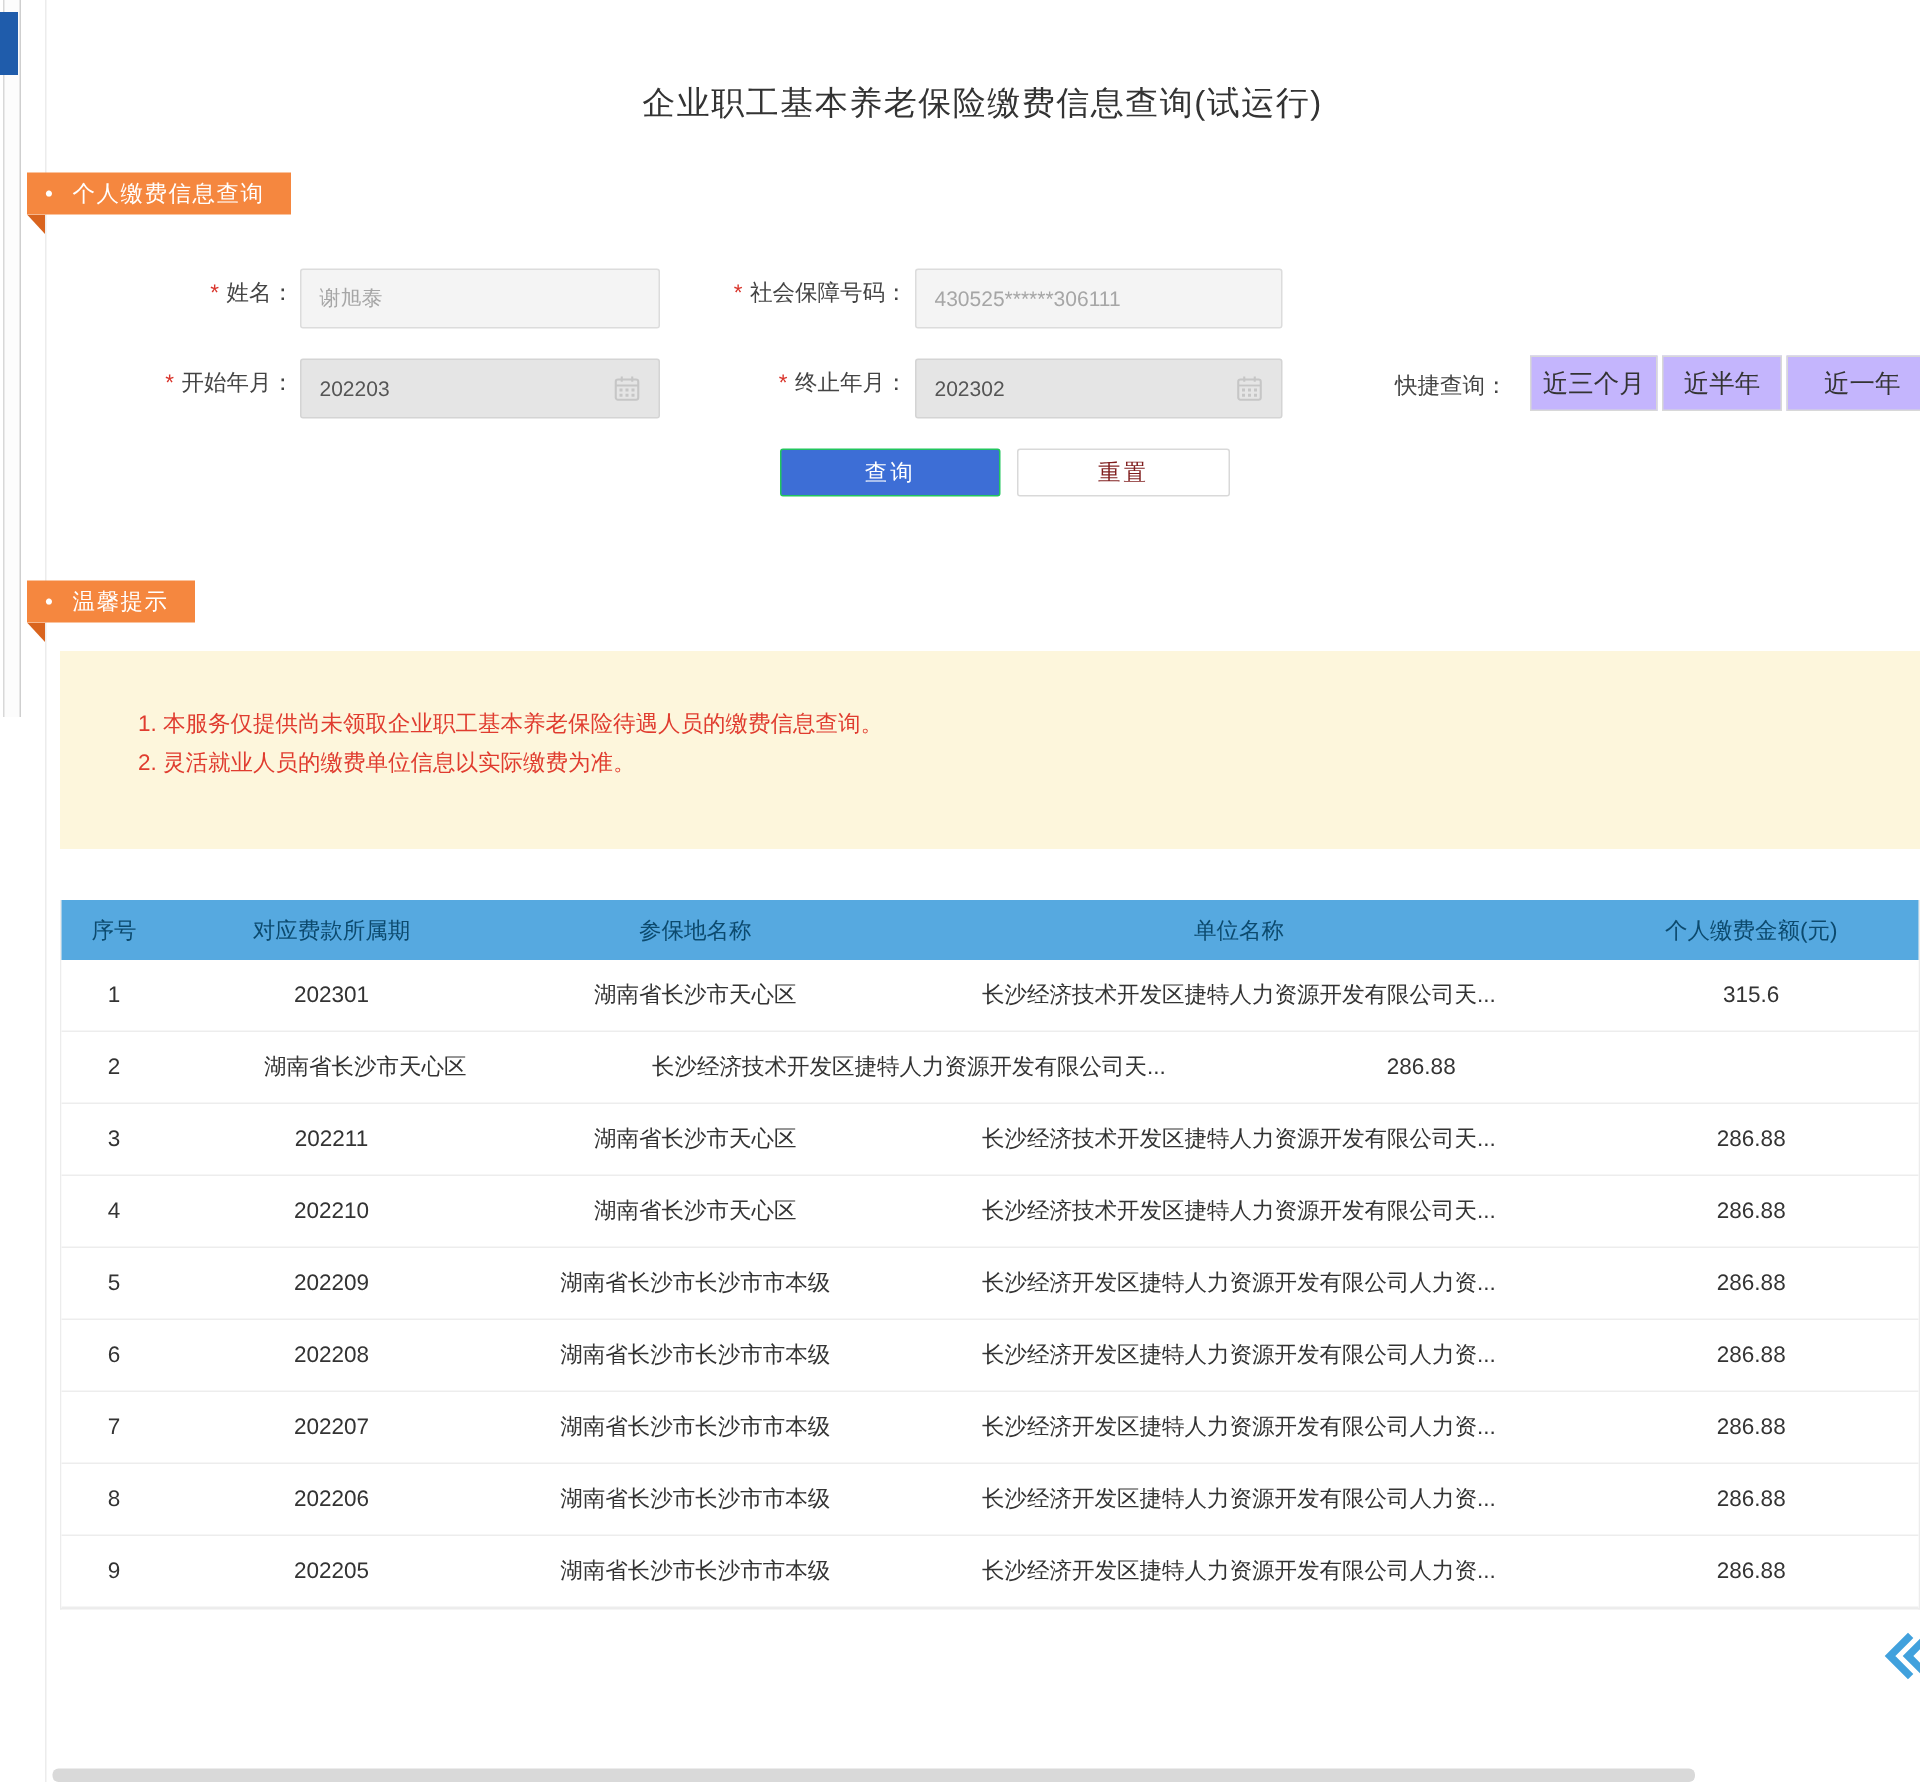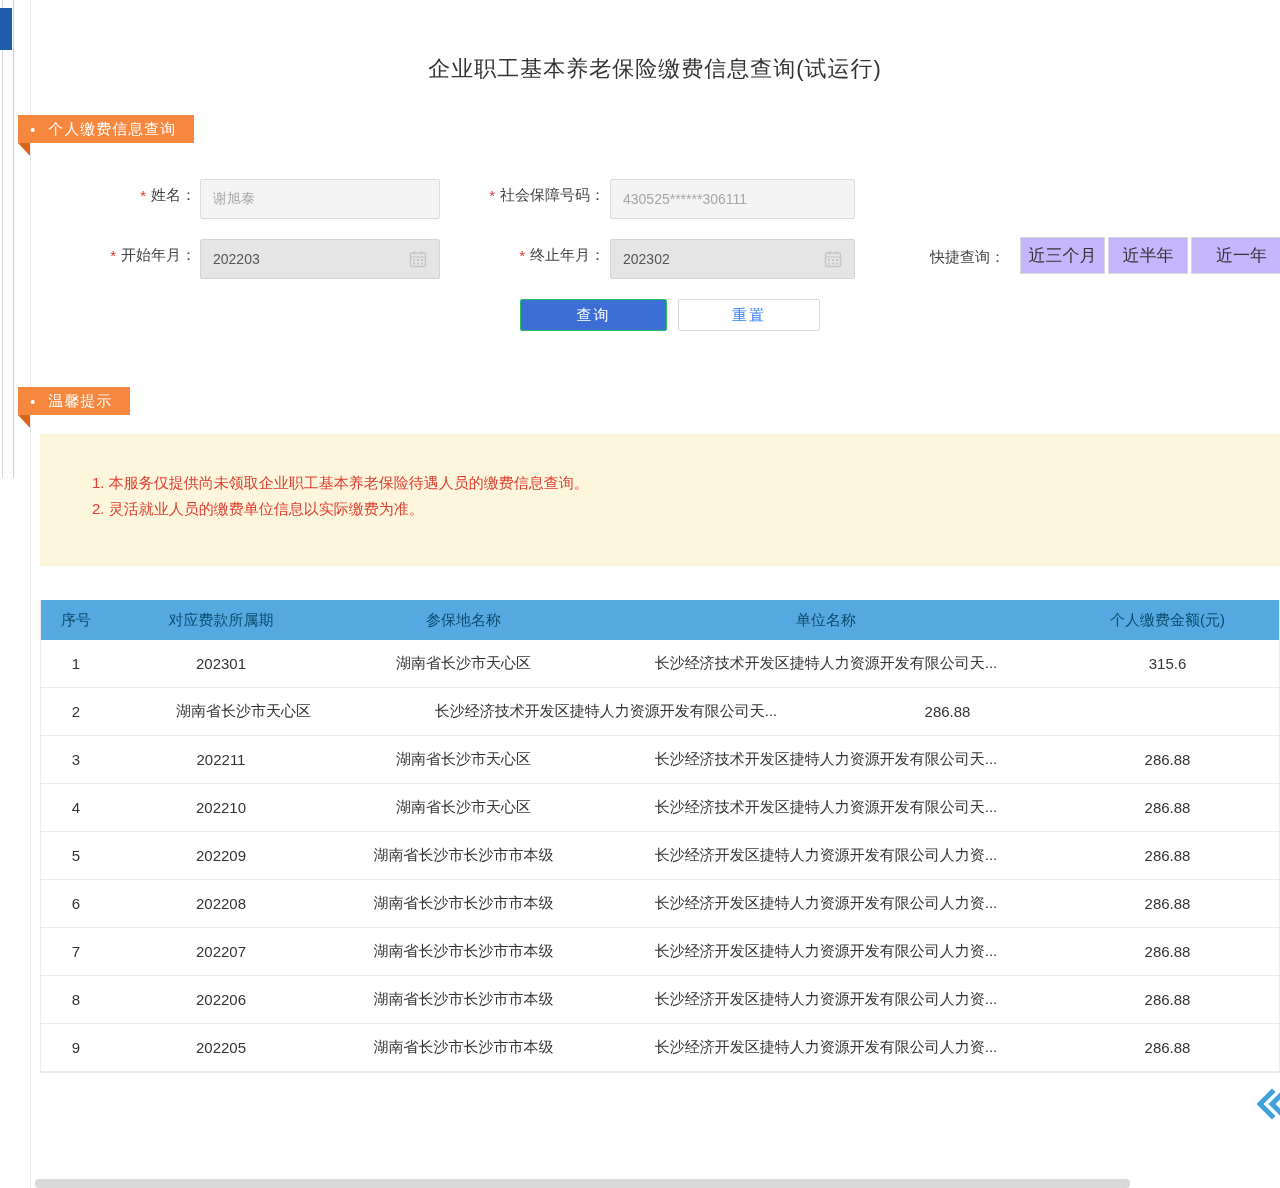--- a/index.html
+++ b/index.html
@@ -40,21 +40,21 @@
   .quick-label { position:absolute; left:930px; top:239px; height:36px; display:flex;
     align-items:center; font-size:15px; color:#444; }
   .quick-group { position:absolute; left:1020px; top:237px; display:flex; gap:3px; }
   .quick-btn { height:37px; background:#c4b5fd; border:1px solid #d8d8d8; color:#333;
     font-size:17px; display:flex; align-items:center; justify-content:center; cursor:pointer;text-align:center; }
   .qb0 { width:85px; } .qb1 { width:80px; } .qb2 { width:101px; }
 
   .btn { position:absolute; top:299px; height:32px; font-size:15px; border-radius:2px;
     display:flex; align-items:center; justify-content:center; cursor:pointer; letter-spacing:2px; }
   .btn-primary { left:520px; width:147px; background:#3d6ed6; color:#fff; border:1px solid #22c55e; }
-  .btn-plain { left:678px; width:142px; background:#fff; color:#3b82f6; border:1px solid #d9d9d9; }
+  .btn-plain { left:678px; width:142px; background:#fff; color:#7f1d1d; border:1px solid #d9d9d9; }
 
   
   .tips-box { position:absolute; left:40px; top:434px; width:1240px; height:132px;
     background:#fdf6dc; padding:36px 20px 0 36px; }
   .tips-box p { font-size:15px; color:#e03c2f; line-height:26px;margin-left:16px; }
 
   
   .grid { position:absolute; left:40px; top:600px; width:1240px; border:1px solid #ececec; border-top:none; }
   .grid-header { display:flex; height:40px; background:#56a9e0; color:#0c4a6e; font-size:15px; }
   .grid-row { display:flex; height:48px; background:#fff; border-bottom:1px solid #ededed;

